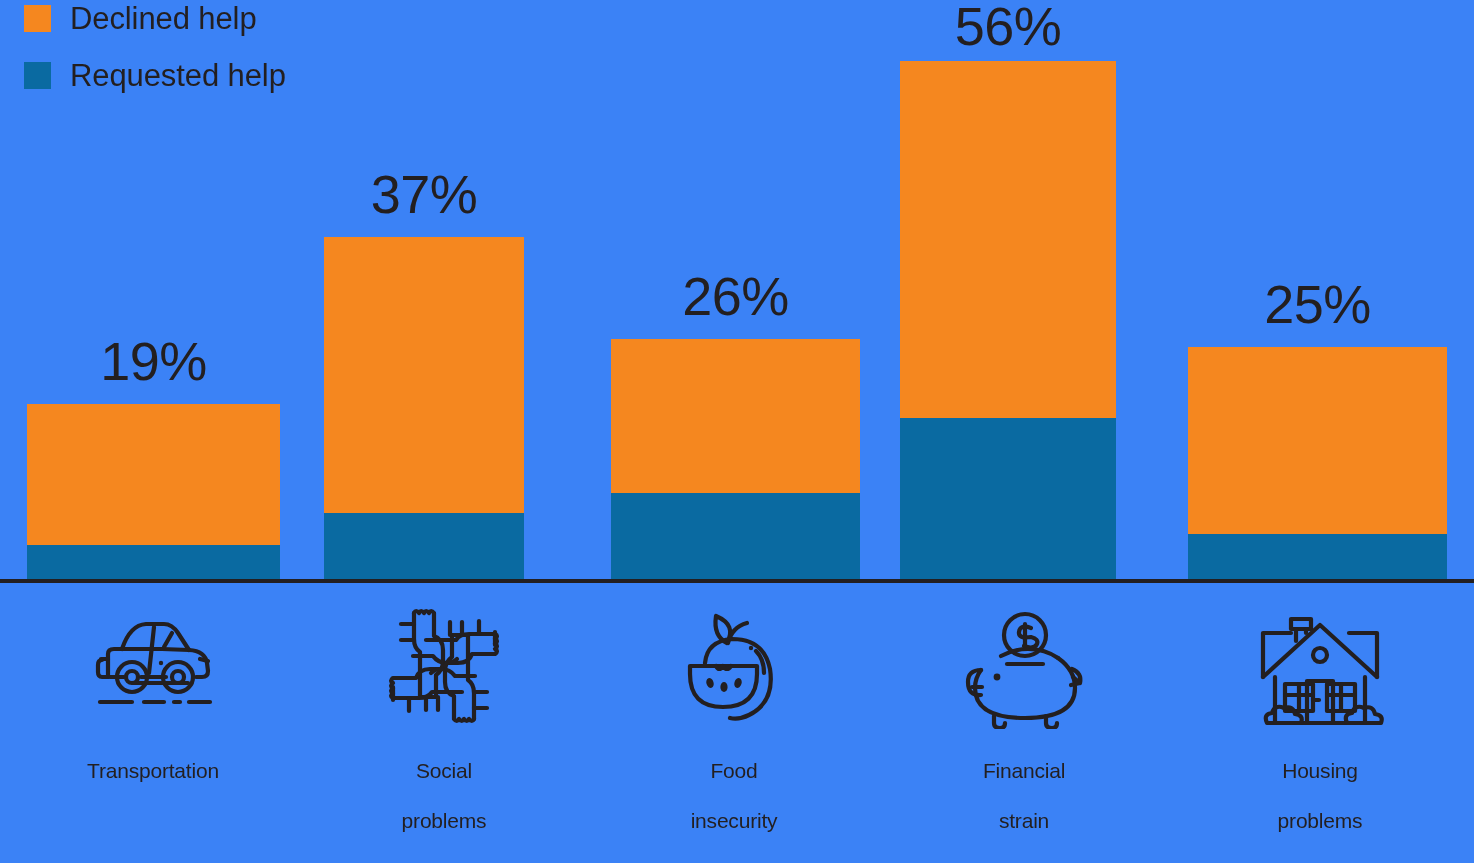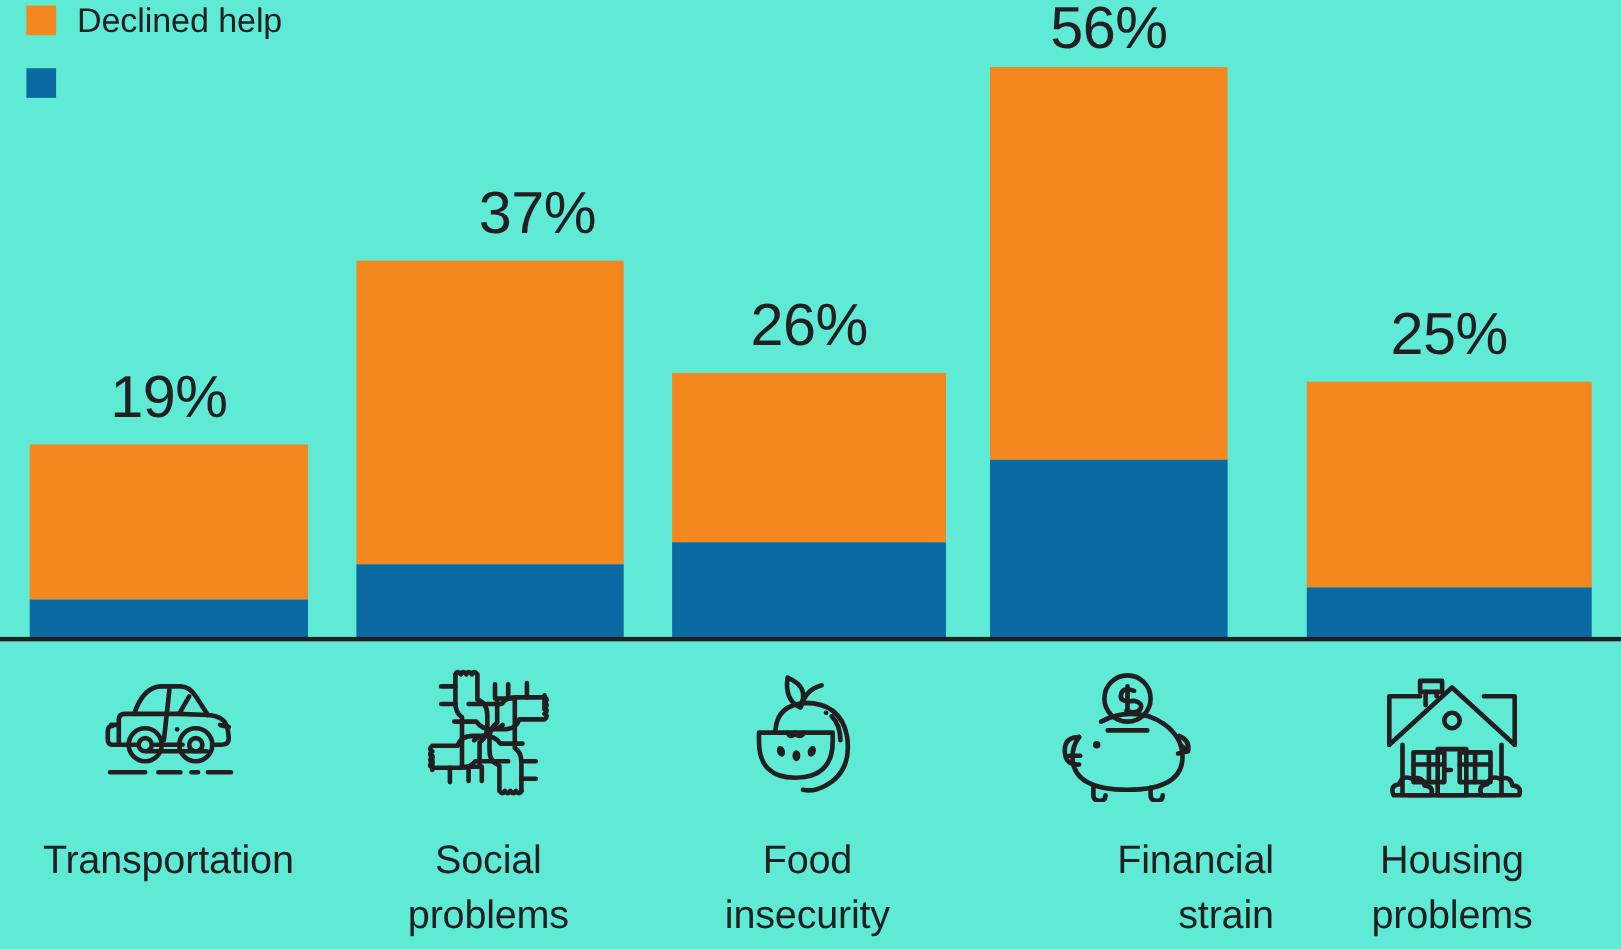--- a/index.html
+++ b/index.html
@@ -8,21 +8,21 @@
     background: #ffffff;
   }
   body {
     font-family: "Liberation Sans", sans-serif;
     color: #231f20;
   }
   #canvas {
     position: relative;
     width: 1474px;
     height: 863px;
-    background: #5eead4;
+    background: #3b82f6;
     overflow: hidden;
   }
 
   
   .legend {
     position: absolute;
     left: 24px;
     top: -2px;
     width: 520px;
   }
@@ -104,54 +104,55 @@
   .cat-icon {
     height: 140px;
     display: flex;
     align-items: center;
     justify-content: center;
   }
   .cat-icon svg {
     display: block;
   }
   .cat-label {
-    margin-top: 21px;
-    font-size: 36px;
+    margin-top: 10px;
+    font-size: 21px;
     line-height: 50px;
     letter-spacing: -0.2px;
     color: #231f20;
   }
   .cat-label span { display: block; }
 </style>
 </head>
 <body>
 
 <div id="canvas">
 
   <div class="legend">
     <div class="legend-row">
       <span class="legend-swatch" style="background:#F5871F"></span>
       <span class="legend-label">Declined help</span>
     </div>
     <div class="legend-row">
       <span class="legend-swatch" style="background:#0A6AA1"></span>
+      <span class="legend-label">Requested help</span>
     </div>
   </div>
 
   <div class="plot">
 
     <div class="bar-group" style="left:27px; width:253px; height:176px;">
       <div class="value-label" style="top:-70px;">19%</div>
       <div class="bar-stack">
         <span class="seg" style="height:141px; background:#F5871F;"></span>
         <span class="seg" style="height:35px; background:#0A6AA1;"></span>
       </div>
     </div>
 
-    <div class="bar-group" style="left:324px; width:200px; height:343px;padding-left:43px;">
+    <div class="bar-group" style="left:324px; width:200px; height:343px;">
       <div class="value-label" style="top:-70px;">37%</div>
       <div class="bar-stack">
         <span class="seg" style="height:276px; background:#F5871F;"></span>
         <span class="seg" style="height:67px; background:#0A6AA1;"></span>
       </div>
     </div>
 
     <div class="bar-group" style="left:611px; width:249px; height:241px;">
       <div class="value-label" style="top:-70px;">26%</div>
       <div class="bar-stack">
@@ -266,21 +267,21 @@
           <ellipse cx="52" cy="84" rx="3.6" ry="5" fill="#231f20" stroke="none"></ellipse>
           <ellipse cx="66" cy="80" rx="3.6" ry="5" fill="#231f20" stroke="none" transform="rotate(18 66 80)"></ellipse>
         </svg>
       </div>
       <div class="cat-label">
         <span>Food</span>
         <span>insecurity</span>
       </div>
     </div>
 
-    <div class="cat" style="left:890px; width:268px;text-align:right;">
+    <div class="cat" style="left:890px; width:268px;">
       <div class="cat-icon">
         <svg width="128" height="126" viewBox="0 0 128 126" fill="none" stroke="#231f20" stroke-width="4.2" stroke-linecap="round" stroke-linejoin="round">
 
           <circle cx="65" cy="32" r="21"></circle>
           <path d="M65 21 v22"></path>
           <path d="M71 25 q-11-4-12 4 q-1 7 12 5 q8 2 6 7 q-3 6-13 2"></path>
 
           <path d="M47 61 h36"></path>
 
           <path d="M41 53 q13-7 27-7 q17 0 30 9"></path>

